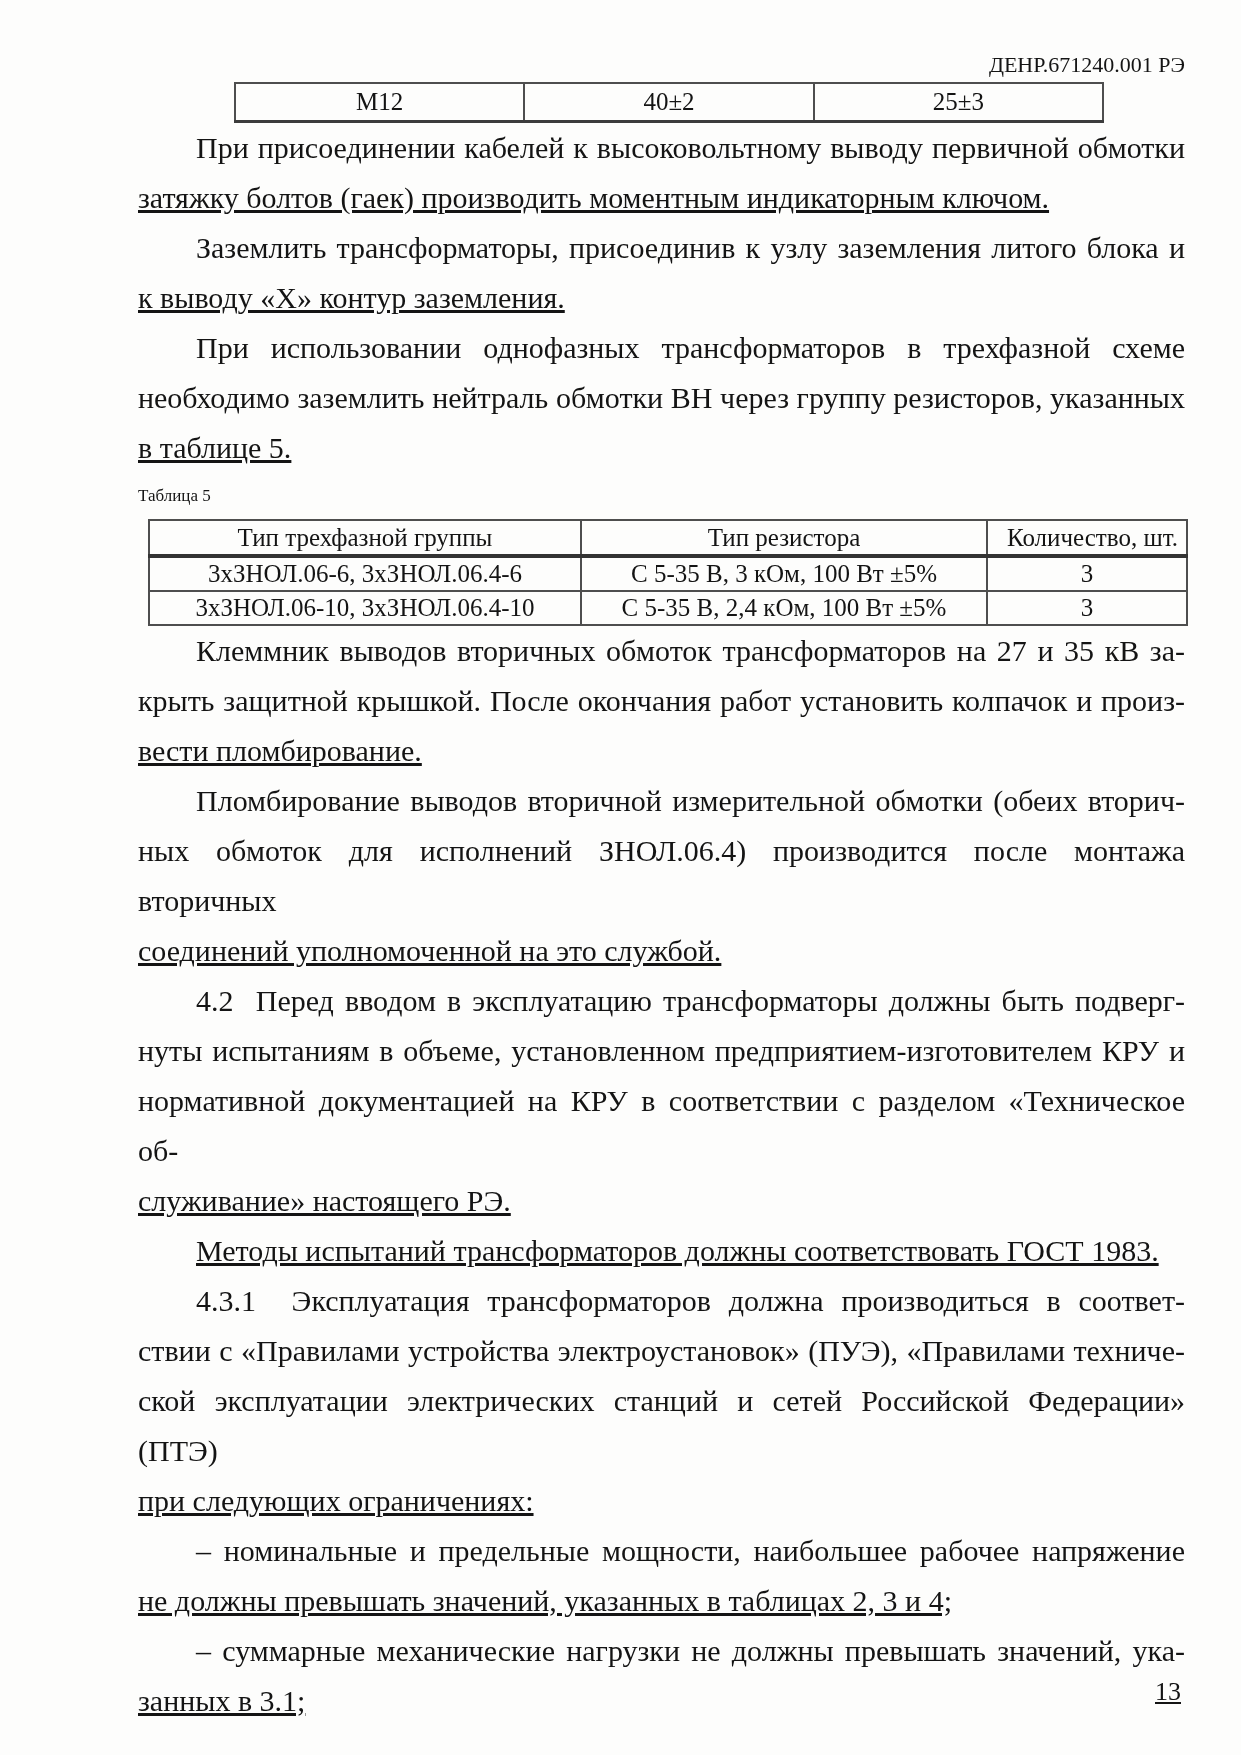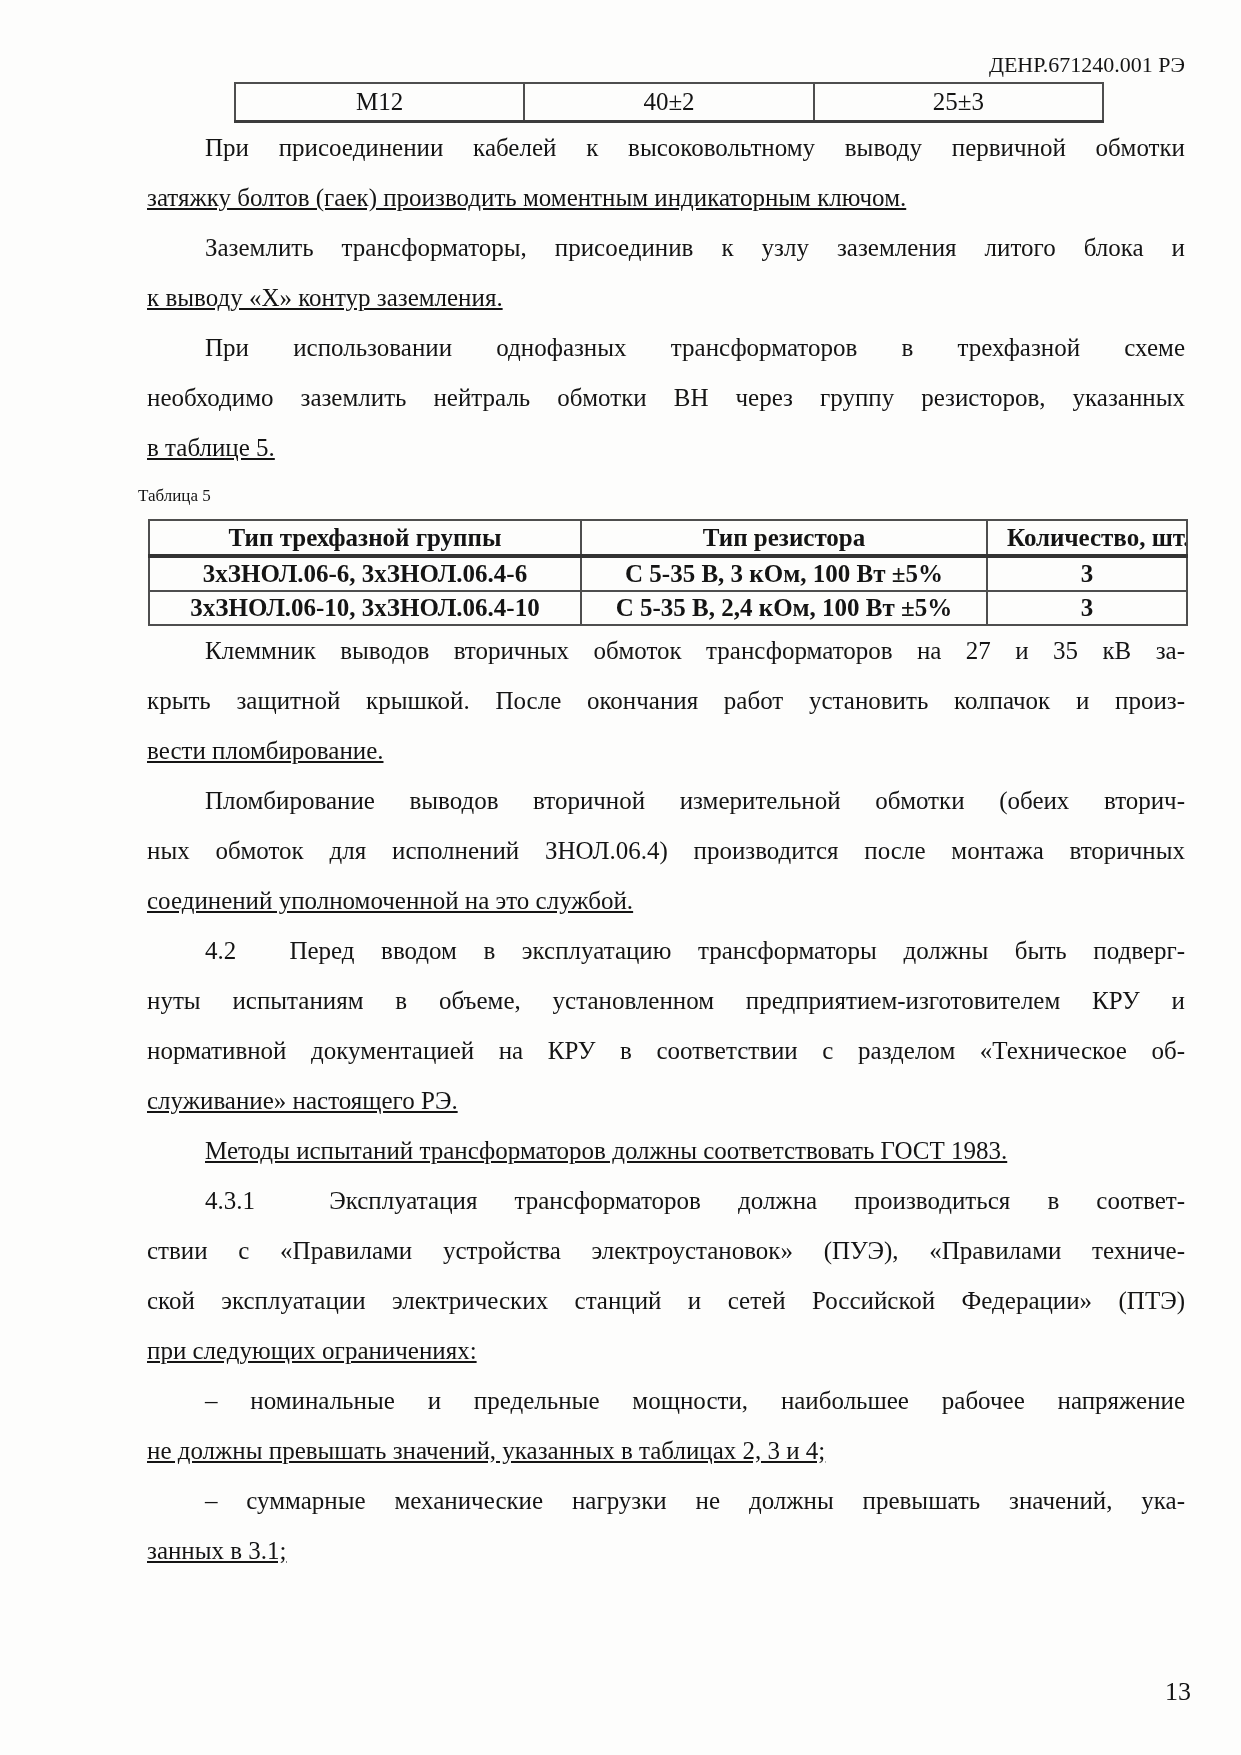--- a/index.html
+++ b/index.html
@@ -33,61 +33,61 @@
     border: 2px solid #4e4e4e;
     border-bottom: 3px solid #3c3c3c;
     height: 28px;
     padding: 4px;
     font-size: 25px;
     text-align: center;
     vertical-align: middle;
   }
   
   .line {
-    font-size: 25px;
+    font-size: 30px;
     line-height: 50px;
     text-align: justify;
     text-align-last: justify;
-    margin-left: 9px;
   }
   .line.first { text-indent: 58px; }
   .line.lastline { text-align-last: left; text-decoration: underline; }
   .tcaption {
     font-size: 17px;
     line-height: 46px;
     text-align: left;
   }
   
   .t5 {
     border-collapse: collapse;
     table-layout: fixed;
     width: 1038px;
     margin-left: 10px;
   }
   .t5 th, .t5 td {
     border: 2px solid #4e4e4e;
     padding: 0 19px;
     font-size: 25px;
-    font-weight: bold;
+    font-weight: normal;
     text-align: center;
     vertical-align: middle;
     overflow: hidden;
     white-space: nowrap;
   }
   .t5 thead th { height: 33px; border-bottom: 4px solid #333333; }
   .t5 tbody td { height: 32px; }
   .col-a { width: 432px; }
   .col-b { width: 406px; }
   .col-c { width: 200px; }
   .page-number {
     position: absolute;
-    right: 50px;
+    right: 60px;
     bottom: 48px;
     font-size: 26px;
     line-height: 30px;
+    text-decoration: underline;
   }
 </style>
 </head>
 <body>
 
 <div class="page">
 
   <div class="doc-code">ДЕНР.671240.001 РЭ</div>
 
   <table class="cont-table">

